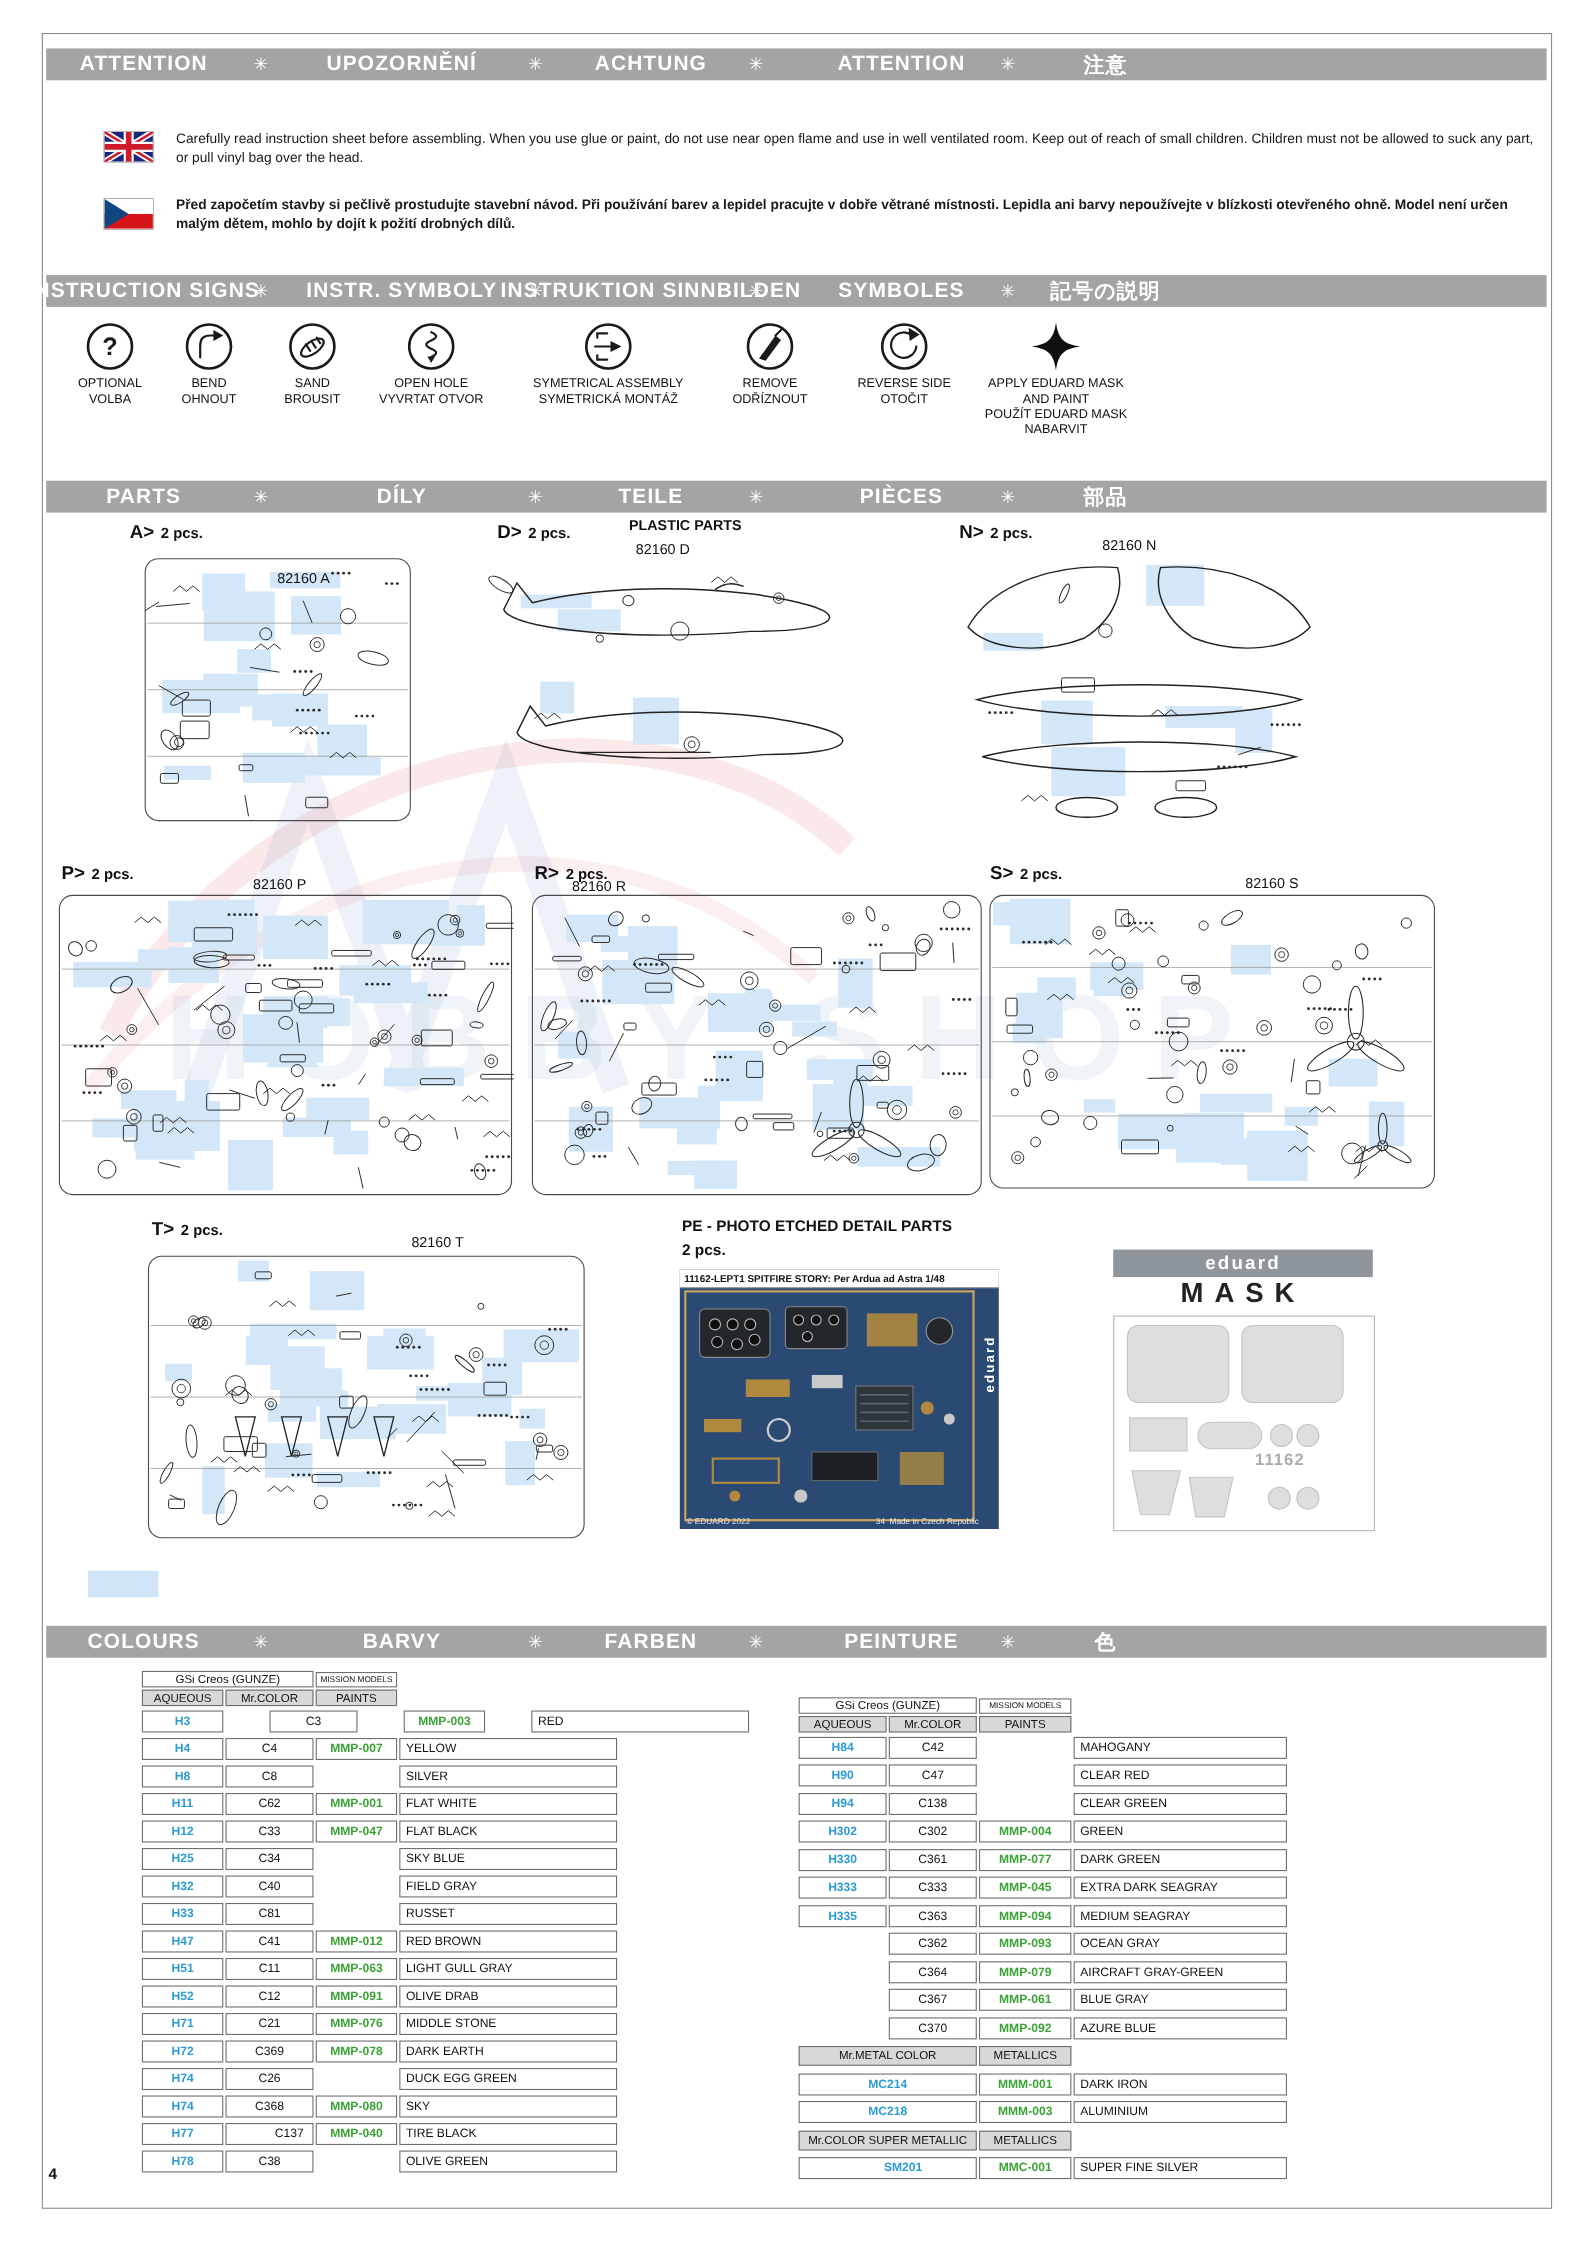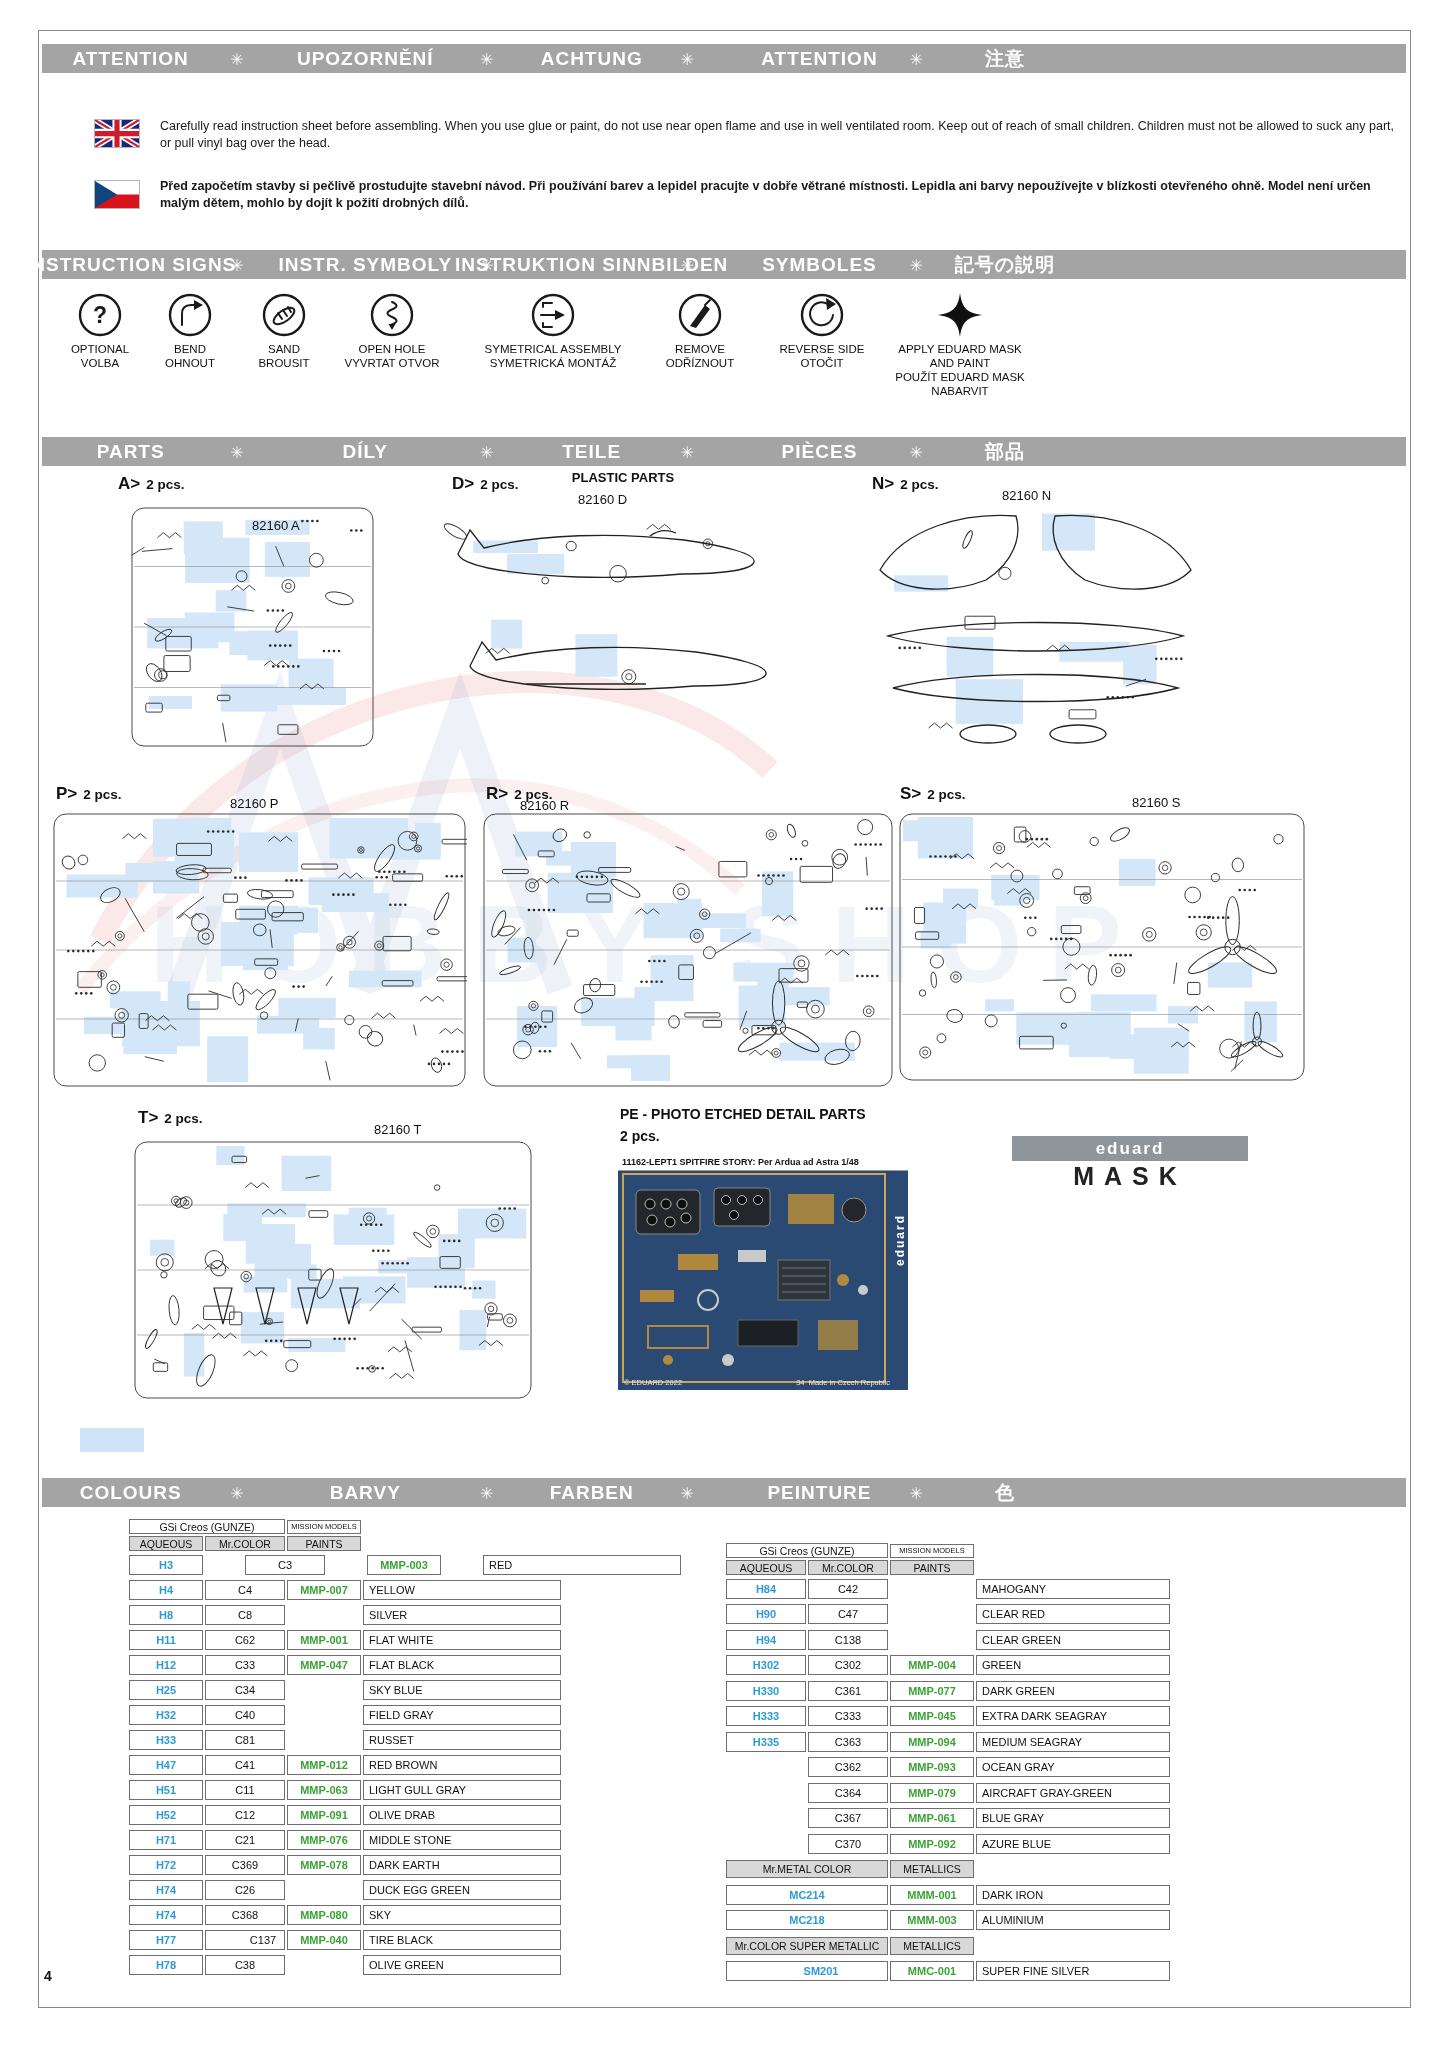--- a/index.html
+++ b/index.html
@@ -1002,20 +1002,35 @@
       <circle cx="110" cy="190" r="6" fill="#c9c9c9"></circle>
         <circle cx="50" cy="190" r="5" fill="#b0893f"></circle>
     </svg>
     <div class="fret-brand">eduard</div>
     <div class="fret-copy">© EDUARD 2022</div>
     <div class="fret-madein"><span>34</span>&nbsp;&nbsp;<span>Made in Czech Republic</span></div>
   </div>
 
   <div class="mask-brand" style="left:1012px;top:1136px;width:236px;height:25px">eduard</div>
   <div class="mask-title" style="left:1012px;top:1162px;width:236px">MASK</div>
+  <div class="mask-sheet" style="left:1012px;top:1196px;width:236px;height:194px">
+    <svg width="236" height="194">
+      <rect x="12" y="8" width="92" height="70" rx="10" fill="#dedede" stroke="#c4c4c4"></rect>
+      <rect x="116" y="8" width="92" height="70" rx="10" fill="#dedede" stroke="#c4c4c4"></rect>
+      <rect x="14" y="92" width="52" height="30" fill="#dedede" stroke="#c4c4c4"></rect>
+      <rect x="76" y="96" width="58" height="24" rx="12" fill="#dedede" stroke="#c4c4c4"></rect>
+      <circle cx="152" cy="108" r="10" fill="#dedede" stroke="#c4c4c4"></circle>
+      <circle cx="176" cy="108" r="10" fill="#dedede" stroke="#c4c4c4"></circle>
+      <polygon points="16,140 60,140 50,180 24,180" fill="#dedede" stroke="#c4c4c4"></polygon>
+      <polygon points="68,146 108,146 100,182 74,182" fill="#dedede" stroke="#c4c4c4"></polygon>
+      <circle cx="150" cy="165" r="10" fill="#dedede" stroke="#c4c4c4"></circle>
+      <circle cx="176" cy="165" r="10" fill="#dedede" stroke="#c4c4c4"></circle>
+    </svg>
+    <div class="mask-code">11162</div>
+  </div>
 
   <div class="note-swatch" style="left:80px;top:1428px;width:64px;height:24px"></div>
 
   <div id="bar-colours" class="bar" style="top:1478px">
       <span class="bar-label" style="left: 6.5%;">COLOURS</span>
       <span class="bar-label" style="left: 23.7%;">BARVY</span>
       <span class="bar-label" style="left: 40.3%;">FARBEN</span>
       <span class="bar-label" style="left: 57%;">PEINTURE</span>
       <span class="bar-label" style="left: 70.6%;">色</span>
       <span class="bar-sep" style="left: 14.3%;">✳</span>

